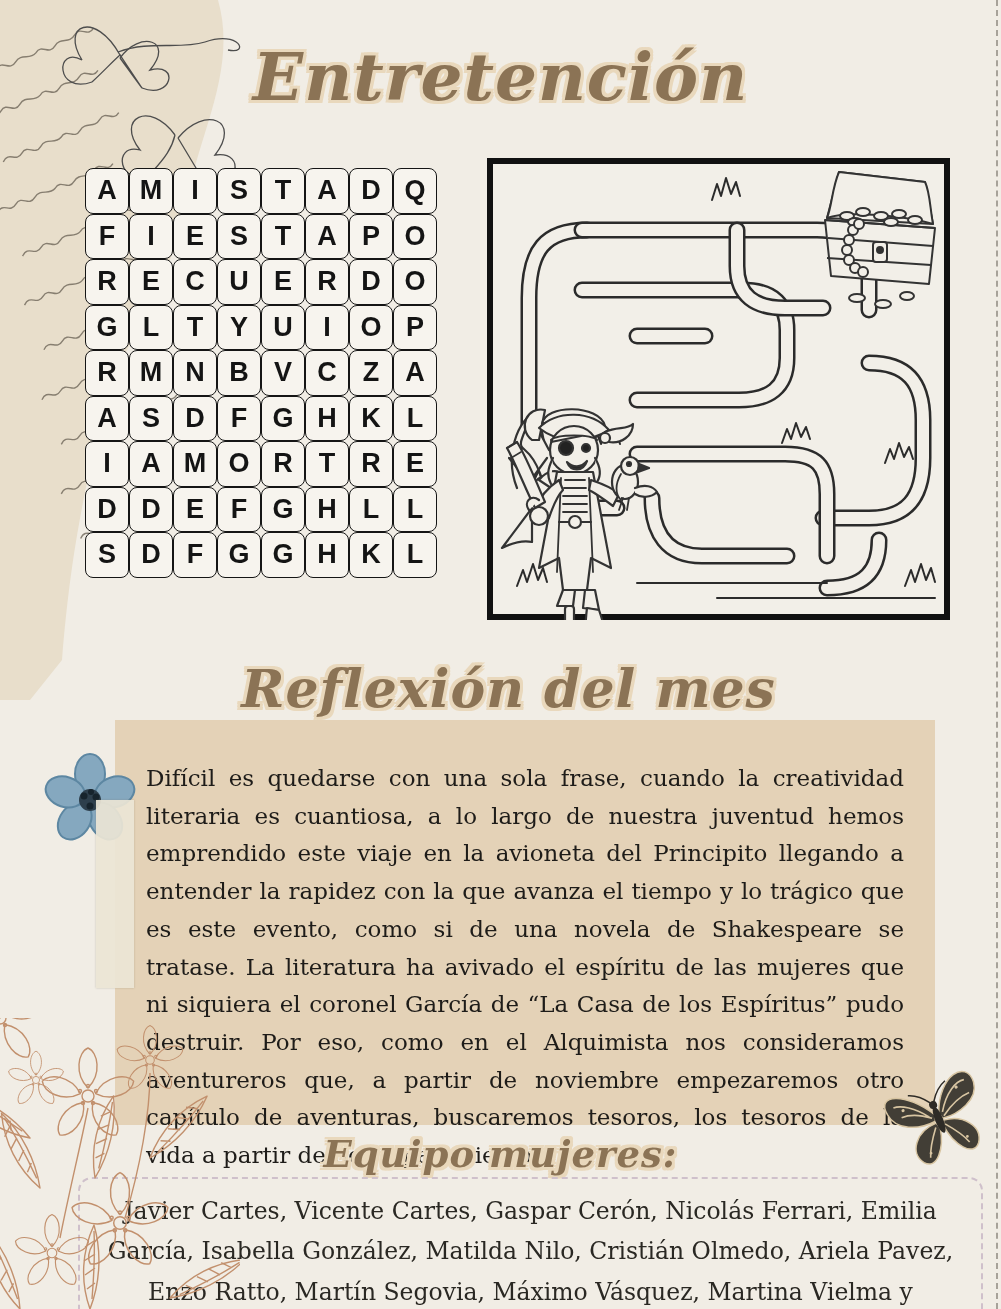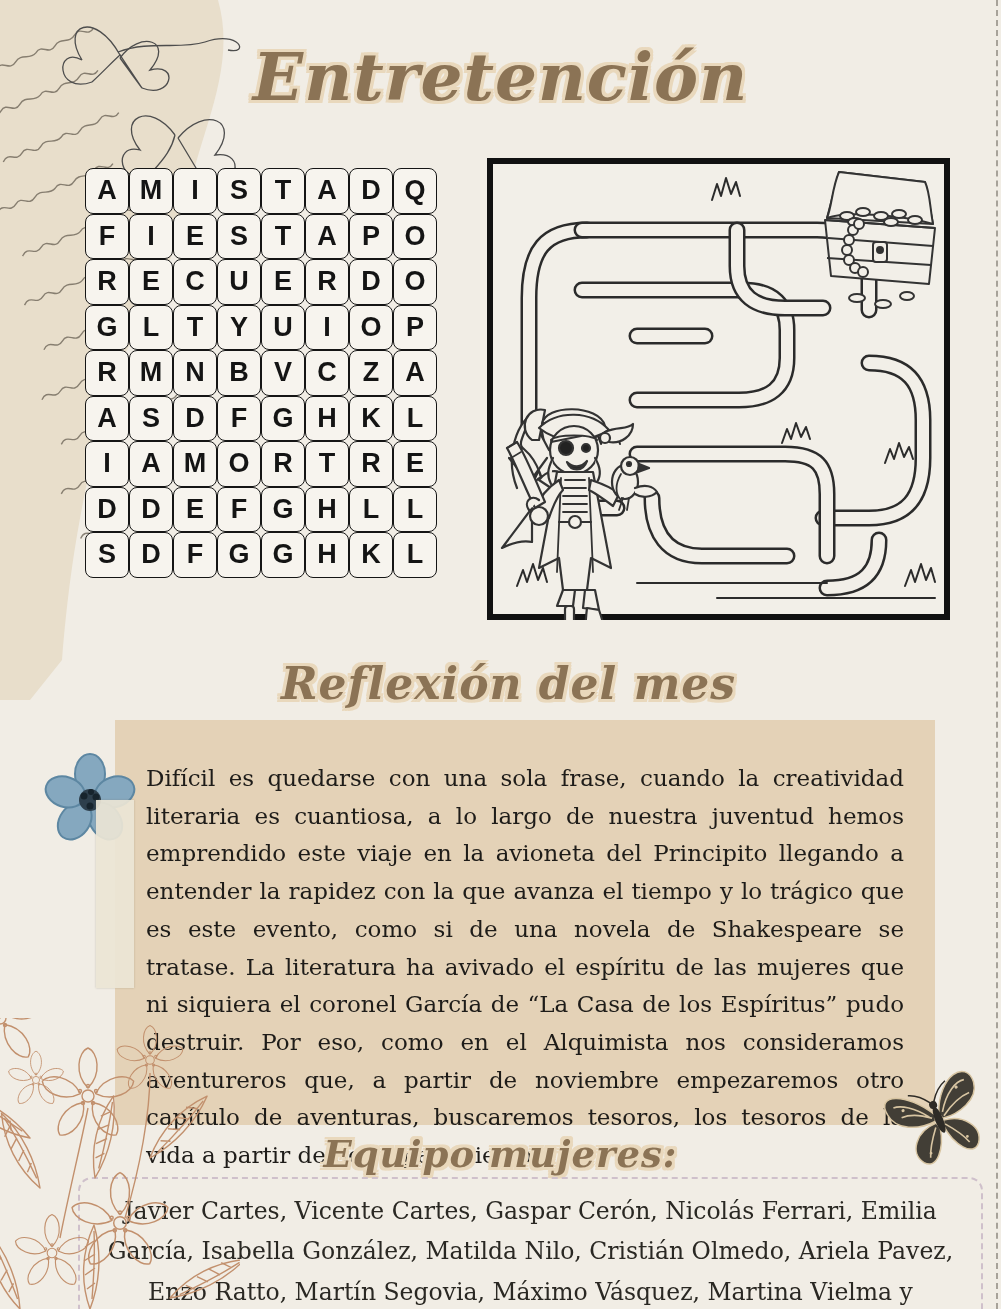--- a/index.html
+++ b/index.html
@@ -25,21 +25,21 @@
   .script-title{
     font-family:"DejaVu Serif",serif;font-style:italic;font-weight:bold;
     color:var(--accent-brown);text-align:center;letter-spacing:1px;
     text-shadow:
       -3px -3px 0 var(--outline-tan), 3px -3px 0 var(--outline-tan),
       -3px  3px 0 var(--outline-tan), 3px  3px 0 var(--outline-tan),
       -3px  0   0 var(--outline-tan), 3px  0   0 var(--outline-tan),
        0   -3px 0 var(--outline-tan), 0    3px 0 var(--outline-tan);
   }
   .main-title{position:absolute;left:0;right:0;top:38px;font-size:66px;}
-  .reflection-title{position:absolute;left:16px;right:0;top:658px;font-size:44px;}
+  .reflection-title{position:absolute;left:16px;right:0;top:658px;font-size:52px;}
   .credits-title{position:absolute;left:0;right:0;top:1132px;font-size:37px;}
 
   
   .wordsearch{position:absolute;left:85px;top:168px;
               display:grid;grid-template-columns:repeat(8,44px);grid-auto-rows:45.5px;}
   .ws-cell{border:1.5px solid var(--grid-line);border-radius:8px;background:var(--cell-bg);
            display:flex;align-items:center;justify-content:center;
            font-family:"Liberation Sans",sans-serif;font-weight:bold;font-size:27px;
            color:#141414;}
   .word-list{position:absolute;left:70px;top:588px;width:380px;text-align:center;

